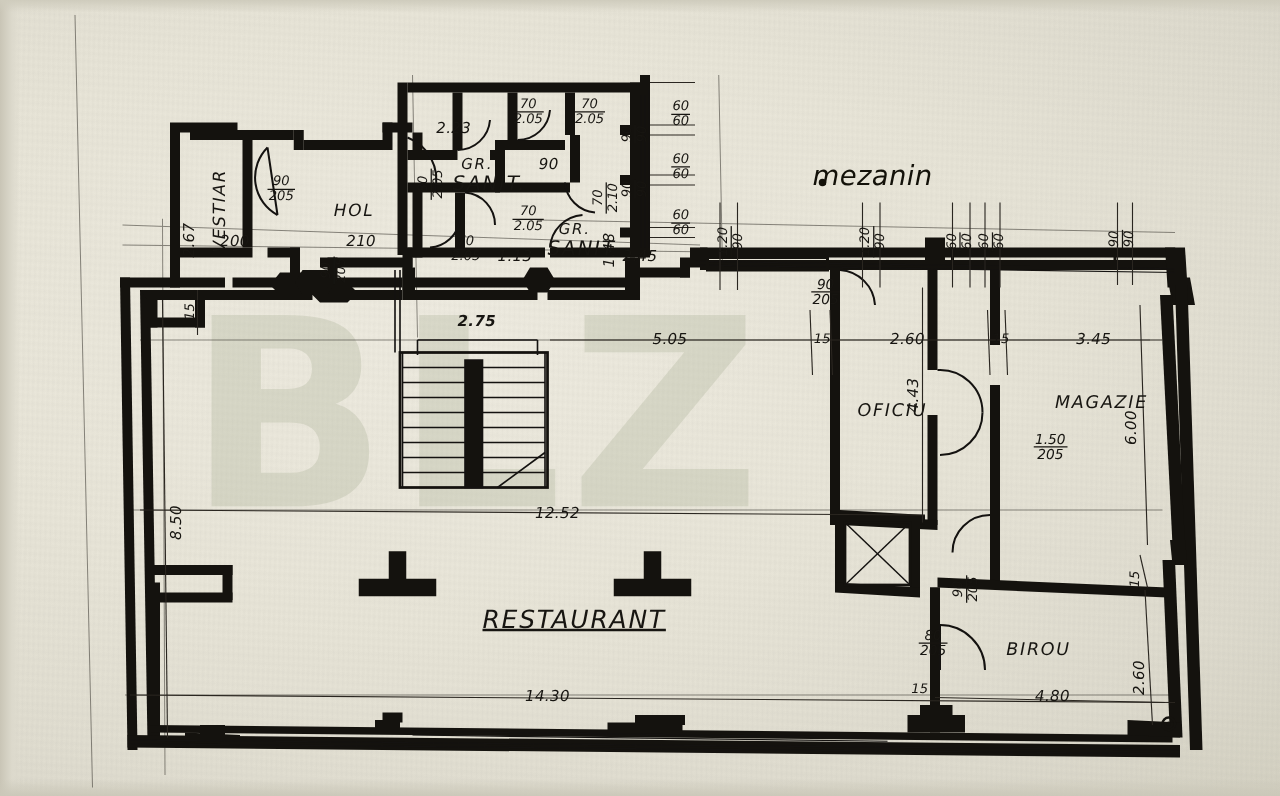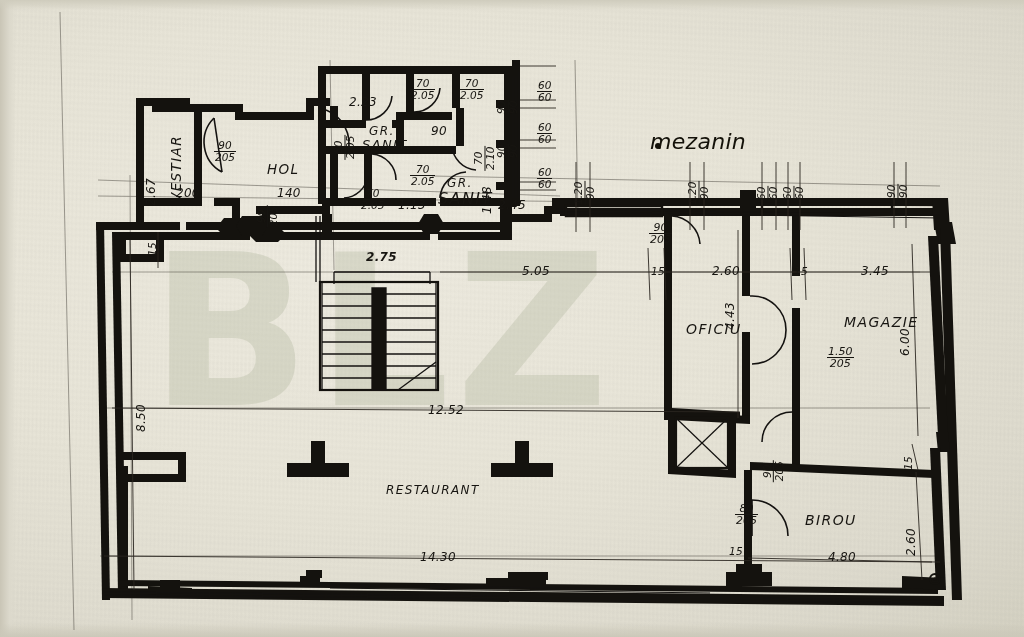--- a/index.html
+++ b/index.html
@@ -416,31 +416,31 @@
     </g>
 
   </svg>
 
   <div id="mezanin-dot"></div>
   <div id="mezanin">mezanin</div>
 
   <div class="lbl room rot90" style="left:184px;top:186px;">VESTIAR</div>
   <div class="lbl room" style="left:267px;top:161px;">HOL</div>
   <div class="lbl room" style="left:369px;top:124px;font-size:12px;">GR.</div>
-  <div class="lbl room" style="left:362px;top:137px;font-size:13px;">SANIT.</div>
+  <div class="lbl room" style="left:362px;top:137px;font-size:16px;">SANIT.</div>
   <div class="lbl room" style="left:447px;top:176px;font-size:12px;">GR.</div>
   <div class="lbl room" style="left:438px;top:189px;font-size:16px;">SANIT</div>
-  <div class="lbl room" style="left:386px;top:483px;font-size:12px;">RESTAURANT</div>
+  <div class="lbl room" style="left:386px;top:483px;font-size:20px;text-decoration:underline;">RESTAURANT</div>
   <div class="lbl room" style="left:686px;top:321px;font-size:14px;">OFICIU</div>
   <div class="lbl room" style="left:844px;top:314px;font-size:14px;">MAGAZIE</div>
   <div class="lbl room" style="left:805px;top:512px;font-size:14px;">BIROU</div>
 
   <div class="lbl dim rot90" style="left:158px;top:192px;">2.67</div>
   <div class="lbl dim" style="left:176px;top:186px;">200</div>
-  <div class="lbl dim" style="left:277px;top:186px;">140</div>
+  <div class="lbl dim" style="left:277px;top:186px;">210</div>
   <div class="lbl dim" style="left:349px;top:95px;">2.23</div>
   <div class="lbl dim" style="left:431px;top:124px;">90</div>
   <div class="lbl dim" style="left:398px;top:198px;">1.13</div>
   <div class="lbl dim" style="left:458px;top:198px;margin-left:40px;">2.45</div>
   <div class="lbl dim rot90" style="left:494px;top:200px;">1.48</div>
   <div class="lbl dim-sm rot90" style="left:158px;top:244px;">15</div>
   <div class="lbl dim rot90" style="left:148px;top:418px;">8.50</div>
   <div class="lbl dim" style="left:366px;top:250px;font-weight:bold;">2.75</div>
   <div class="lbl dim" style="left:428px;top:403px;">12.52</div>
   <div class="lbl dim" style="left:420px;top:550px;text-align:center;">14.30</div>

